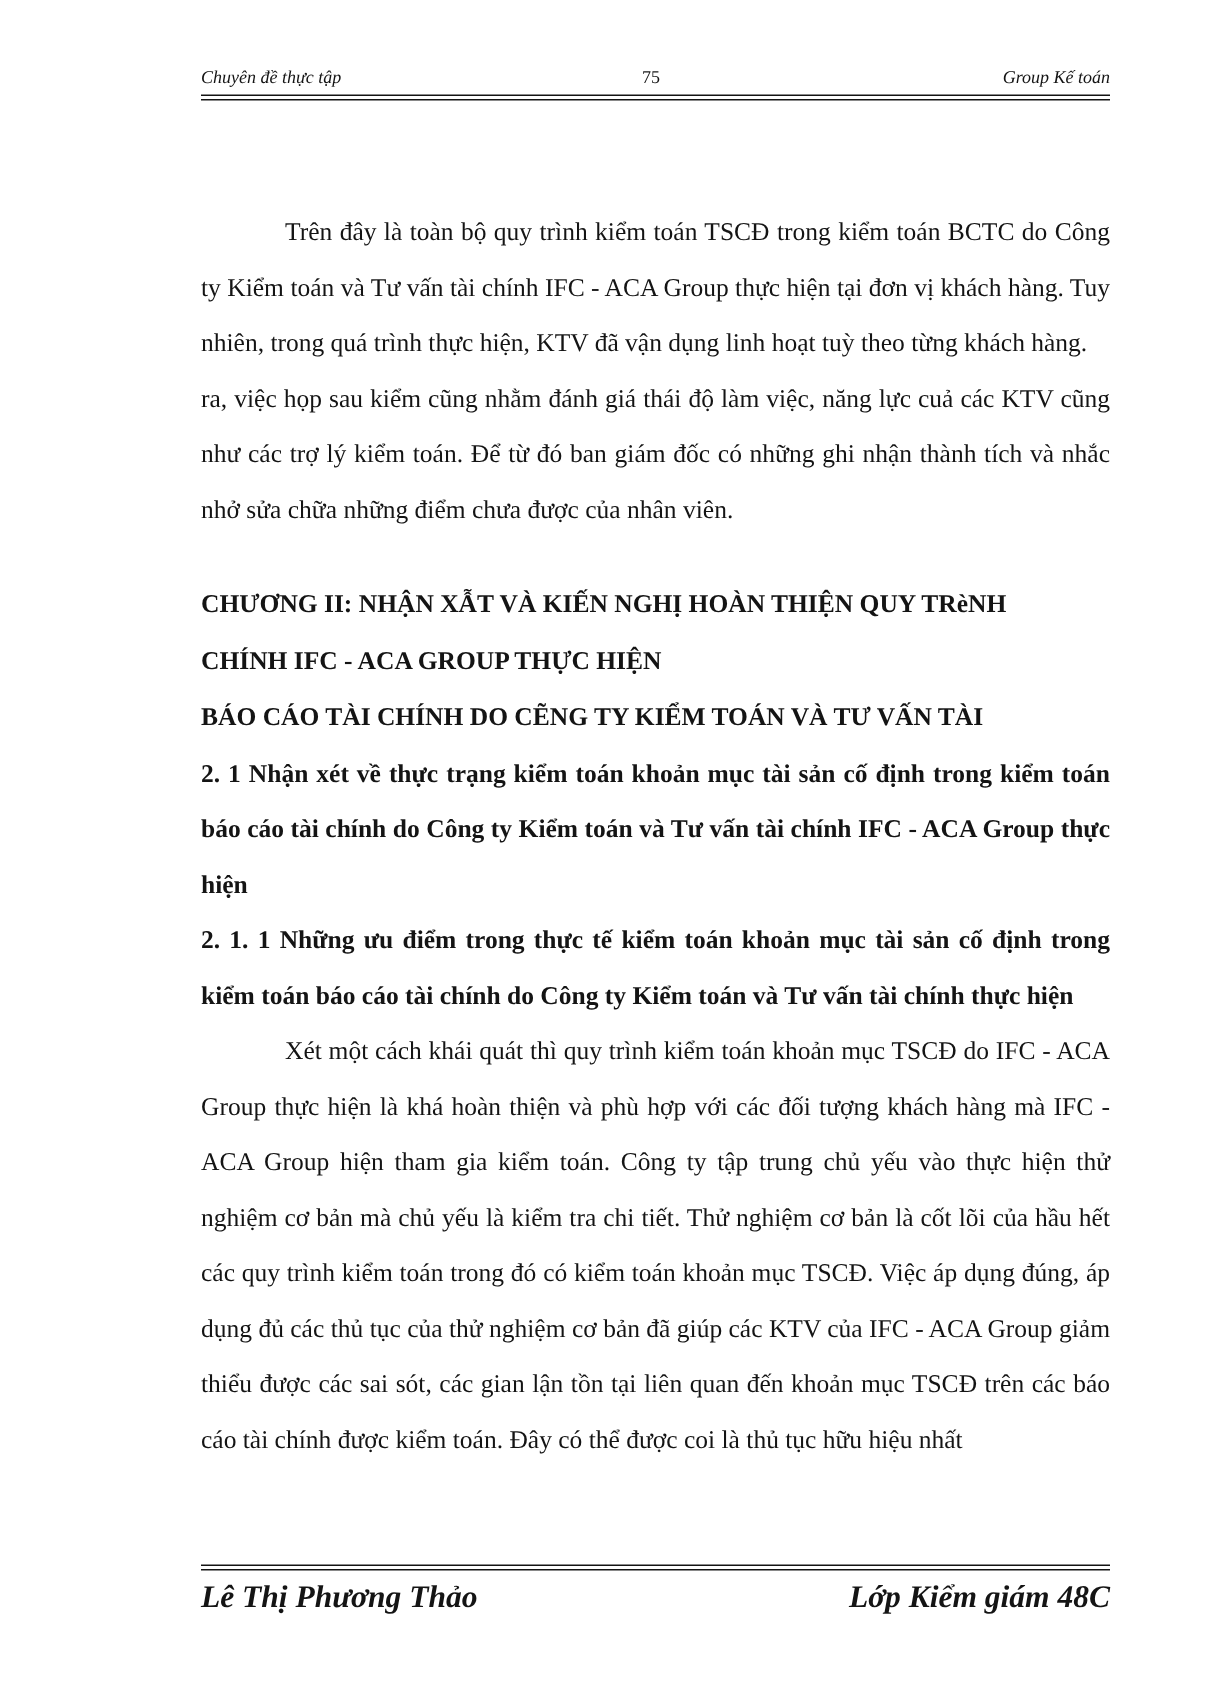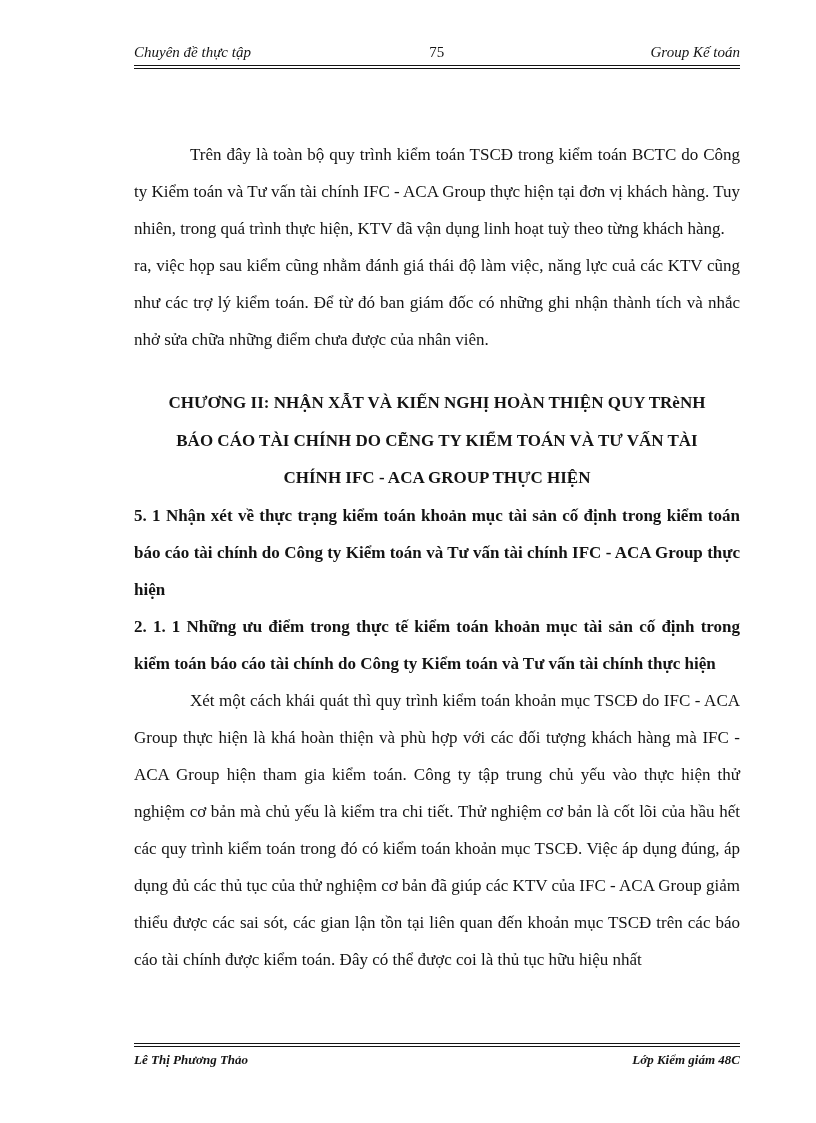--- a/index.html
+++ b/index.html
@@ -15,21 +15,21 @@
   .page-header {
     position: absolute;
     top: 44px;
     left: 134px;
     right: 76px;
     display: flex;
     justify-content: space-between;
     align-items: baseline;
     border-bottom: 4px double #141414;
     padding-bottom: 4px;
-    font-size: 15px;
+    font-size: 12px;
   }
   .page-header .hdr-left,
   .page-header .hdr-right {
     font-style: italic;
   }
   .page-header .hdr-center {
     font-style: normal;
     transform: translateX(-14px);
   }
   .content {
@@ -38,63 +38,62 @@
     left: 134px;
     right: 76px;
     font-size: 17px;
     line-height: 37px;
     text-align: justify;
   }
   .para { text-align: justify; }
   .para.indent { text-indent: 56px; }
   .chapter-heading {
     margin-top: 26px;
-    text-align: center;
     font-weight: bold;
     line-height: 37.5px;
   }
   .section-heading {
     font-weight: bold;
     text-align: justify;
   }
   .page-footer {
     position: absolute;
     top: 1043px;
     left: 134px;
     right: 76px;
     display: flex;
     justify-content: space-between;
     align-items: baseline;
     border-top: 4px double #141414;
     padding-top: 5px;
-    font-size: 13px;
+    font-size: 21px;
     font-style: italic;
     font-weight: bold;
   }
 </style>
 </head>
 <body>
 
 <div class="page-header">
   <span class="hdr-left">Chuyên  đề thực tập</span>
   <span class="hdr-center">75</span>
   <span class="hdr-right">Group Kế toán</span>
 </div>
 
 <div class="content">
   <div class="para indent">Trên đây là toàn bộ quy trình kiểm toán TSCĐ  trong kiểm toán BCTC  do Công ty Kiểm toán và Tư vấn tài chính IFC - ACA  Group thực hiện tại đơn vị khách hàng. Tuy nhiên, trong quá trình thực hiện, KTV  đã vận dụng linh hoạt tuỳ theo từng khách hàng.</div>
   <div class="para">ra, việc họp sau kiểm cũng nhằm đánh giá thái độ làm việc, năng lực cuả các KTV cũng như các trợ lý kiểm toán. Để từ đó ban giám đốc có những ghi nhận thành tích và nhắc nhở sửa chữa những điểm chưa được của nhân viên.</div>
 
   <div class="chapter-heading">
     <div>CHƯƠNG II: NHẬN XẪT VÀ KIẾN NGHỊ HOÀN THIỆN QUY TRèNH</div>
+    <div>CHÍNH IFC - ACA GROUP THỰC HIỆN</div>
     <div>BÁO CÁO TÀI CHÍNH DO CẼNG TY KIỂM TOÁN VÀ TƯ VẤN TÀI</div>
-    <div>CHÍNH IFC - ACA GROUP THỰC HIỆN</div>
   </div>
 
-  <div class="section-heading">5. 1 Nhận xét về thực trạng kiểm toán khoản mục tài sản cố định trong kiểm toán báo cáo tài chính do Công ty Kiểm toán và Tư vấn tài chính IFC - ACA  Group thực hiện</div>
+  <div class="section-heading">2. 1 Nhận xét về thực trạng kiểm toán khoản mục tài sản cố định trong kiểm toán báo cáo tài chính do Công ty Kiểm toán và Tư vấn tài chính IFC - ACA  Group thực hiện</div>
   <div class="section-heading">2. 1. 1 Những ưu điểm trong thực tế kiểm toán khoản mục tài sản cố định trong kiểm toán báo cáo tài chính do Công ty Kiểm toán và Tư vấn tài chính thực hiện</div>
 
   <div class="para indent">Xét một cách khái quát thì quy trình kiểm toán khoản mục TSCĐ  do IFC - ACA Group thực hiện là khá hoàn thiện và phù hợp với các đối tượng khách hàng mà IFC - ACA  Group hiện tham gia kiểm toán. Công ty tập trung chủ yếu vào thực hiện thử nghiệm cơ bản mà chủ yếu là kiểm tra chi tiết. Thử nghiệm cơ bản là cốt lõi của hầu hết các quy trình kiểm toán trong đó có kiểm toán khoản mục TSCĐ.  Việc áp dụng đúng, áp dụng đủ các thủ tục của thử nghiệm cơ bản đã giúp các KTV  của IFC - ACA Group giảm thiểu được các sai sót, các gian lận tồn tại liên quan đến khoản mục TSCĐ trên các báo cáo tài chính được kiểm toán. Đây có thể được coi là thủ tục hữu hiệu nhất</div>
 </div>
 
 <div class="page-footer">
   <span>Lê Thị Phương  Thảo</span>
   <span>Lớp Kiểm giám 48C</span>
 </div>
 

